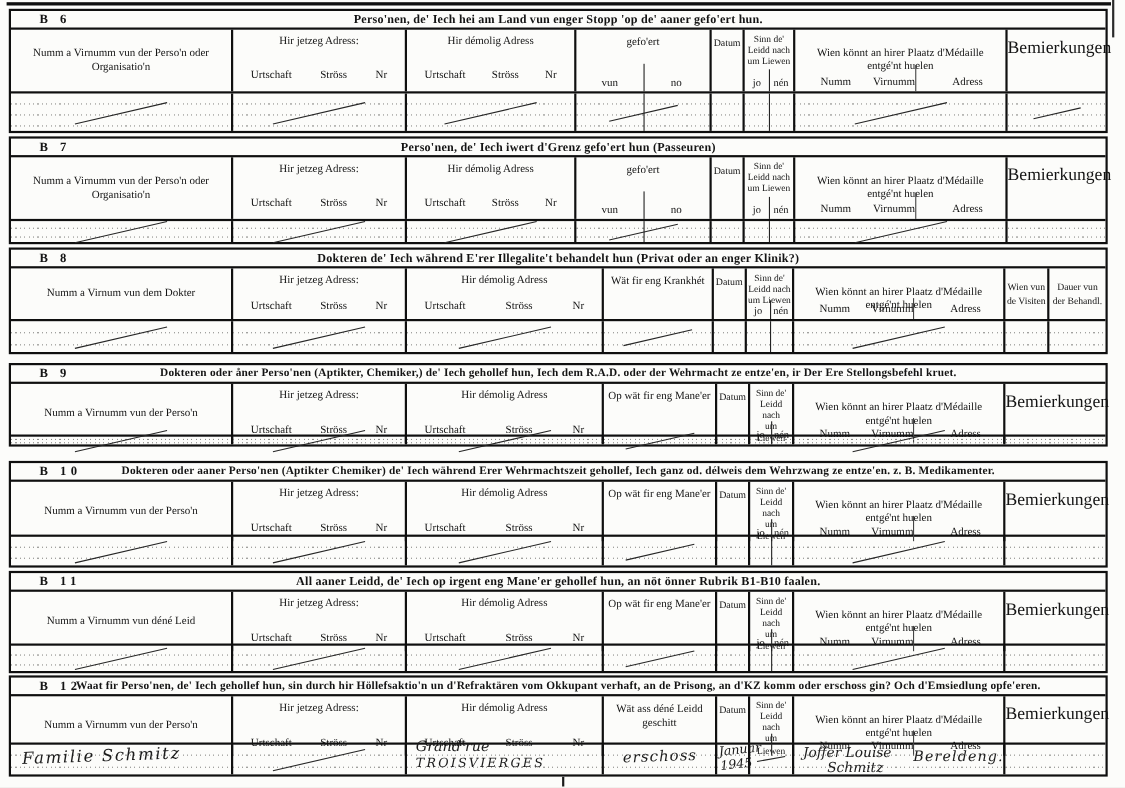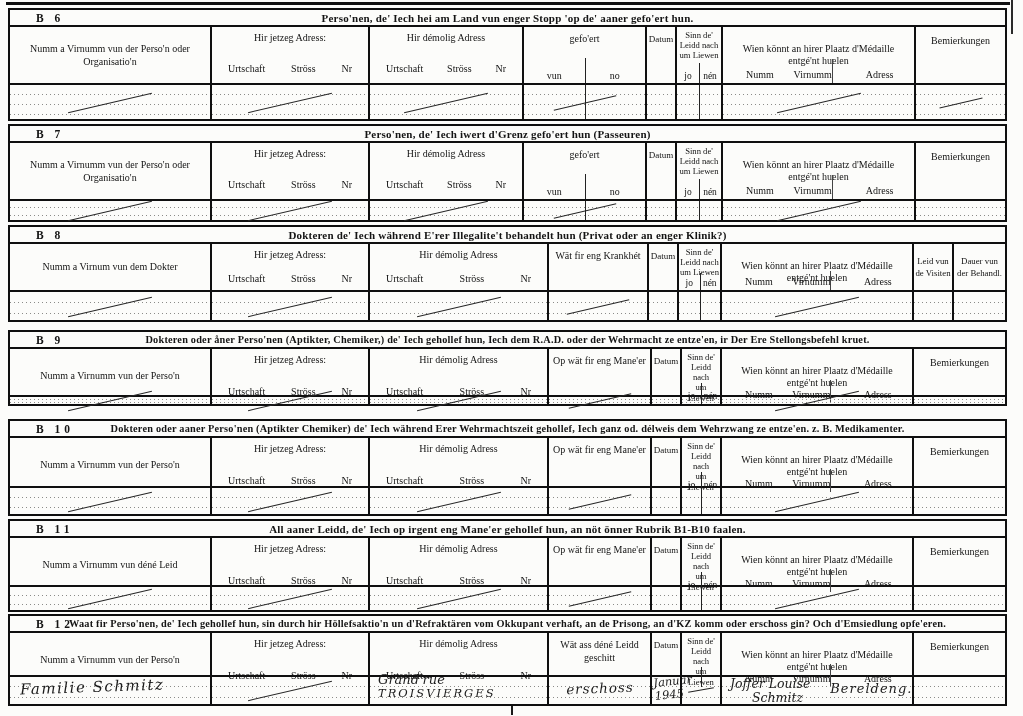--- a/index.html
+++ b/index.html
@@ -42,21 +42,21 @@
   .pair{position:absolute;bottom:2px;left:0;right:0;display:flex;font-size:10px;}
   .pair span{flex:1;text-align:center;}
   .datumL{font-size:9px;text-align:center;margin-top:7px;}
   .sinnTop{font-size:8.6px;text-align:center;line-height:1.18;margin-top:3px;}
   .jn{font-size:9.5px;}
   .wienTop{font-size:10px;text-align:center;line-height:1.2;margin-top:16px;}
   .wienSub{position:absolute;bottom:3px;left:0;right:0;display:grid;grid-template-columns:30% 34% 36%;font-size:10px;}
   .wienSub span:nth-child(1){text-align:left;padding-left:7px;margin-left:16px;}
   .wienSub span:nth-child(2){text-align:center;}
   .wienSub span:nth-child(3){text-align:center;}
-  .bemL{font-size:10px;text-align:center;margin-top:8px;}
+  .bemL{font-size:16px;text-align:center;margin-top:8px;}
   .two9{font-size:8.8px;text-align:center;line-height:1.35;margin-top:12px;}
 
   
   .vhalf::after{content:'';position:absolute;left:50%;top:55%;bottom:0;border-left:1.5px solid #222;}
   .vlow::after{content:'';position:absolute;left:50%;top:64%;bottom:0;border-left:1.2px solid #222;}
   .vfull::after{content:'';position:absolute;left:50%;top:0;bottom:0;border-left:1.2px solid #222;}
   .wdiv::before{content:'';position:absolute;left:57%;top:58%;bottom:0;border-left:1px solid #444;}
 
   
   .bd .cell{background-image:repeating-linear-gradient(90deg,#8b8b88 0 1px,transparent 1px 4px),
@@ -311,21 +311,21 @@
             <div>entgé'nt huelen</div>
           </div>
         <div class="wienSub">
             <span>Numm</span>
             <span>Virnumm</span>
             <span>Adress</span>
           </div>
       </div>
       <div class="cell">
           <div class="two9">
-            <div>Leid vun</div>
+            <div>Wien vun</div>
             <div>de Visiten</div>
           </div>
         </div>
       <div class="cell">
           <div class="two9">
             <div>Dauer vun</div>
             <div>der Behandl.</div>
           </div>
         </div>
     </div>

